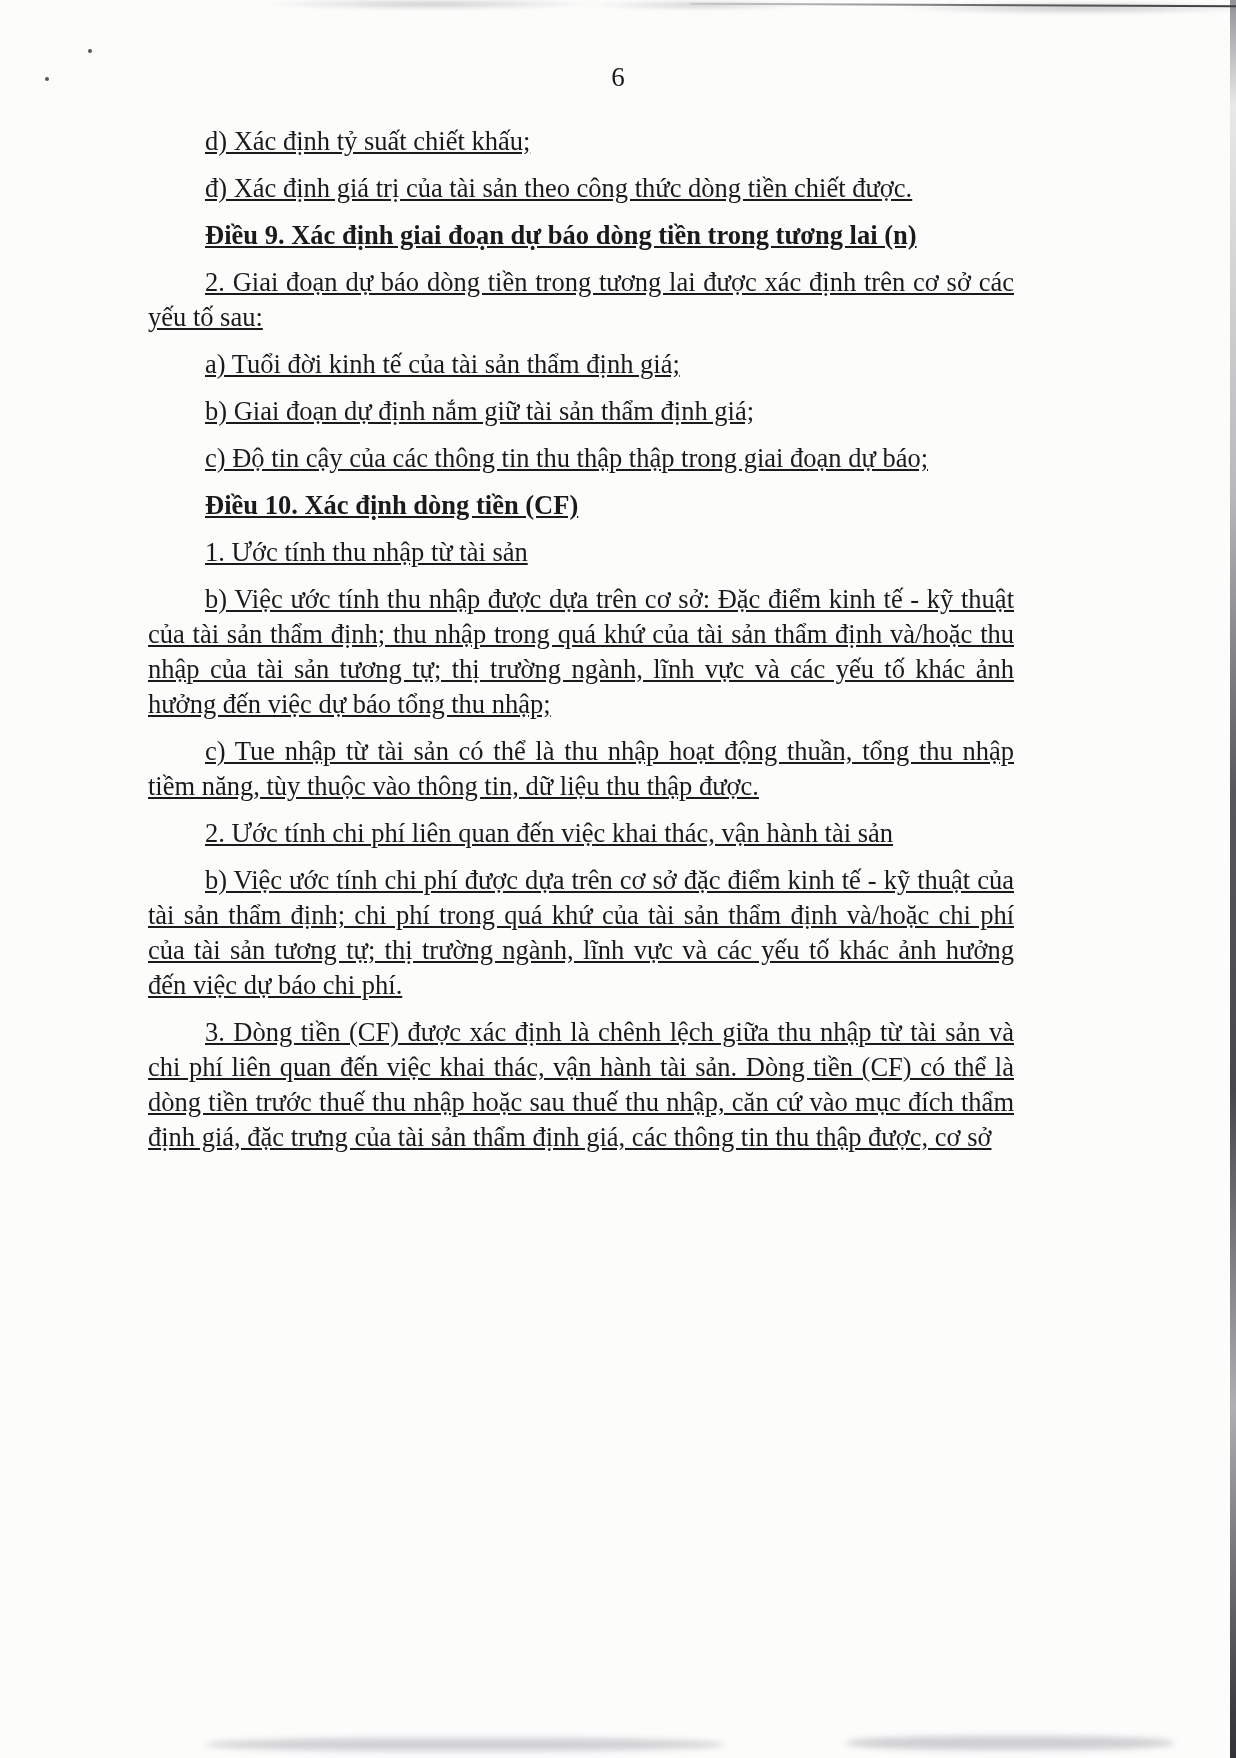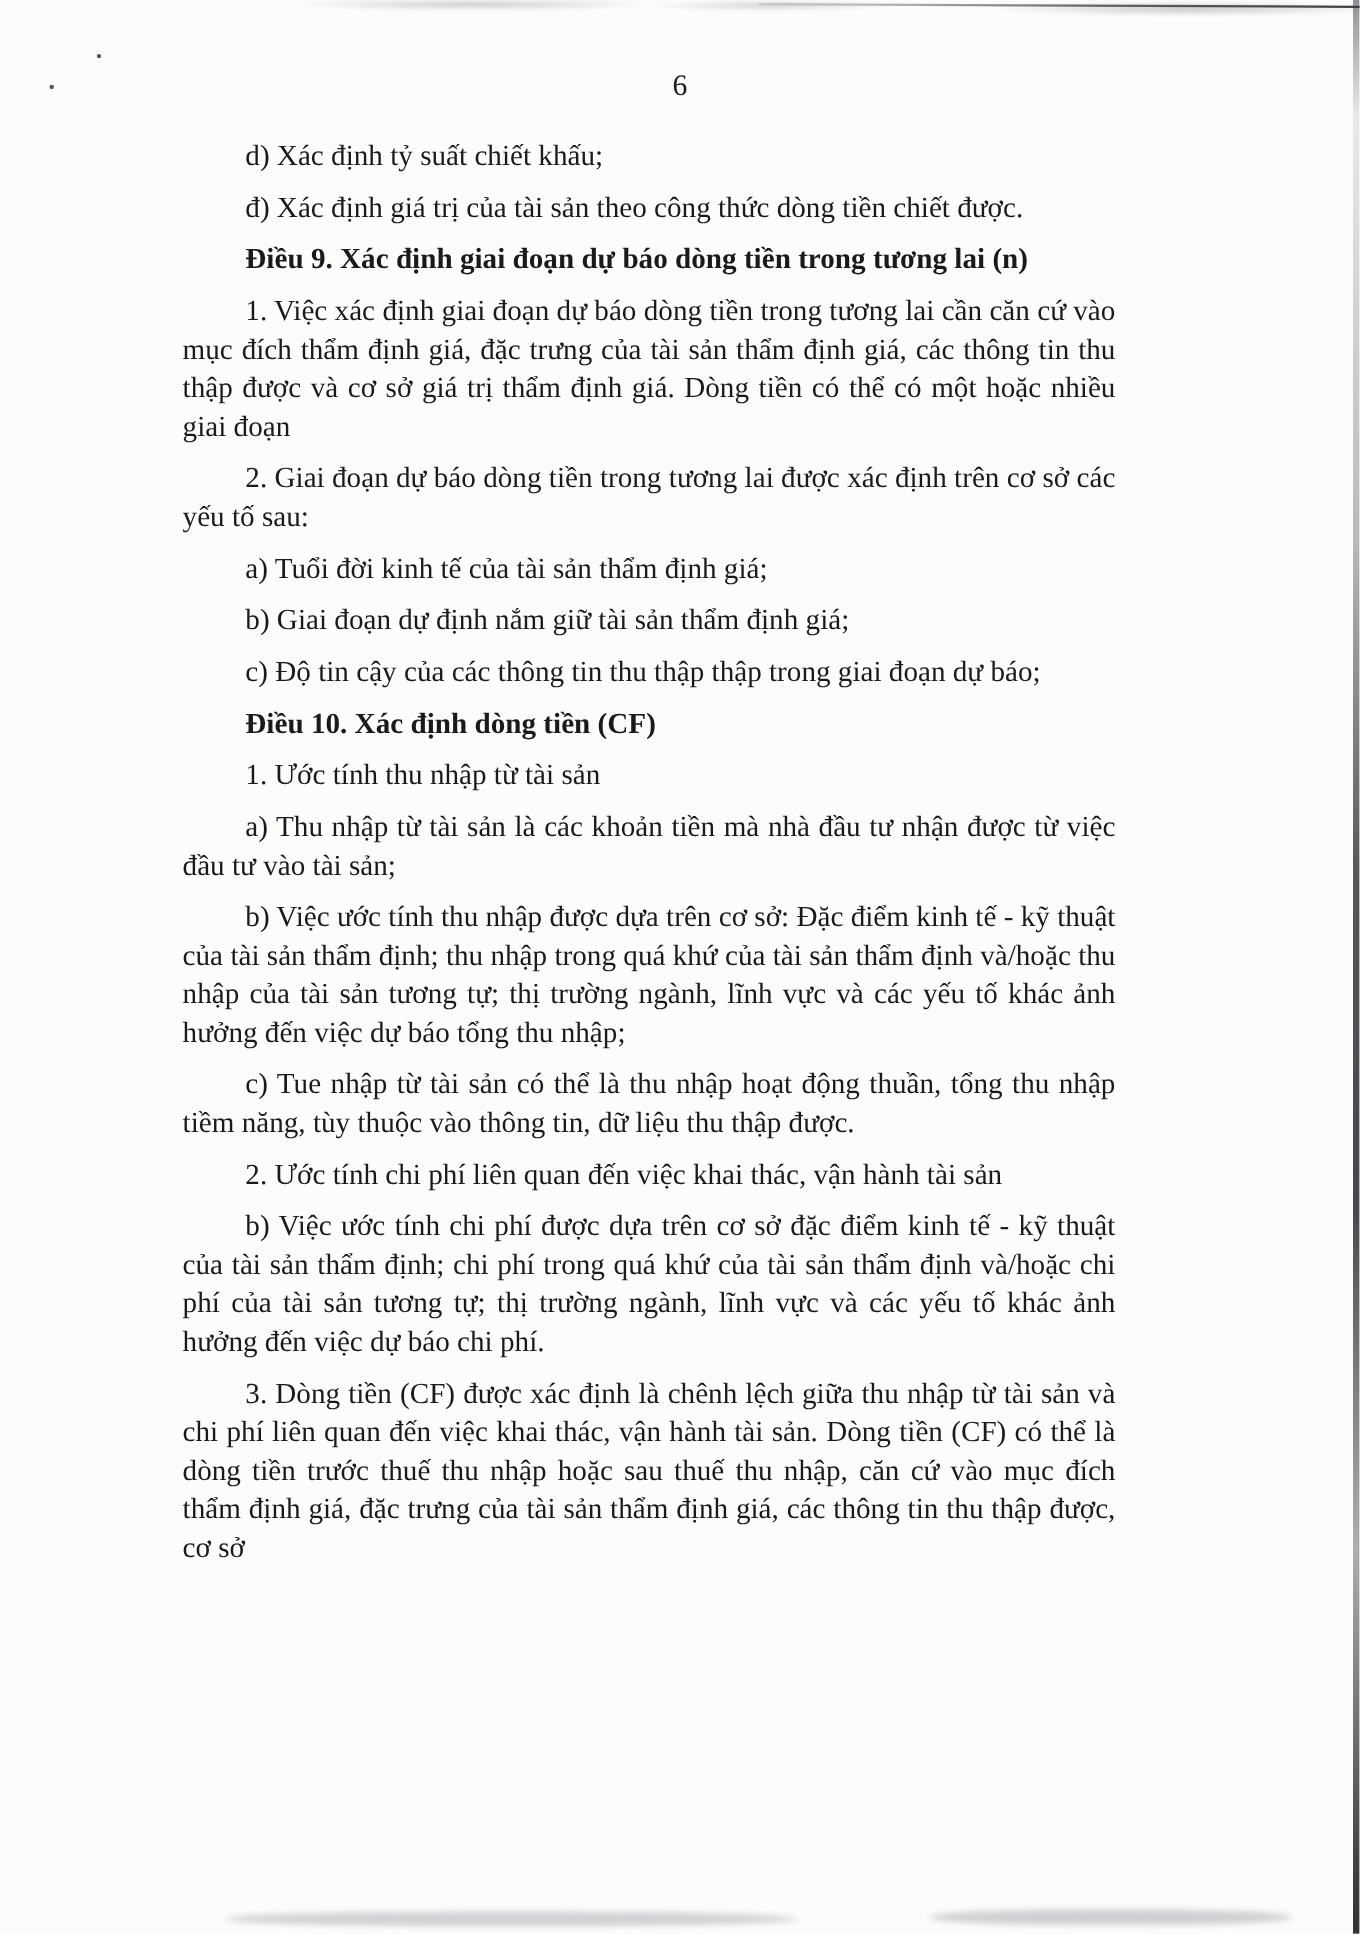--- a/index.html
+++ b/index.html
@@ -61,48 +61,47 @@
   .page-number {
     position: absolute; top: 62px; left: 0; width: 100%;
     text-align: center; font-size: 27px;
   }
   .page-text {
     position: absolute; left: 148px; top: 124px; width: 866px;
     font-size: 26.5px; line-height: 35px;
     text-align: justify;
   }
   .page-text p {
-    margin: 0 0 12px 18px;
+    margin: 0 0 12px 0;
     text-indent: 57px;
+    text-decoration: underline;
   }
   .heading { font-weight: bold; }
 </style>
 </head>
 <body>
 
 <div class="top-smudge"></div>
 <div class="top-edge-line"></div>
 <div class="right-edge-line"></div>
 <div class="bottom-smudge-left"></div>
 <div class="bottom-smudge-right"></div>
 <div class="speck speck-1"></div>
 <div class="speck speck-2"></div>
 
 <div class="page-number">6</div>
 
 <div class="page-text">
   <p>d) Xác định tỷ suất chiết khấu;</p>
   <p>đ) Xác định giá trị của tài sản theo công thức dòng tiền chiết được.</p>
   <p class="heading">Điều 9. Xác định giai đoạn dự báo dòng tiền trong tương lai (n)</p>
-  <p>1. Việc xác định giai đoạn dự báo dòng tiền trong tương lai cần căn cứ vào mục đích thẩm định giá, đặc trưng của tài sản thẩm định giá, các thông tin thu thập được và cơ sở giá trị thẩm định giá. Dòng tiền có thể có một hoặc nhiều giai đoạn</p>
   <p>2. Giai đoạn dự báo dòng tiền trong tương lai được xác định trên cơ sở các yếu tố sau:</p>
   <p>a) Tuổi đời kinh tế của tài sản thẩm định giá;</p>
   <p>b) Giai đoạn dự định nắm giữ tài sản thẩm định giá;</p>
   <p>c) Độ tin cậy của các thông tin thu thập thập trong giai đoạn dự báo;</p>
   <p class="heading">Điều 10. Xác định dòng tiền (CF)</p>
   <p>1. Ước tính thu nhập từ tài sản</p>
-  <p>a) Thu nhập từ tài sản là các khoản tiền mà nhà đầu tư nhận được từ việc đầu tư vào tài sản;</p>
   <p>b) Việc ước tính thu nhập được dựa trên cơ sở: Đặc điểm kinh tế - kỹ thuật của tài sản thẩm định; thu nhập trong quá khứ của tài sản thẩm định và/hoặc thu nhập của tài sản tương tự; thị trường ngành, lĩnh vực và các yếu tố khác ảnh hưởng đến việc dự báo tổng thu nhập;</p>
   <p>c) Tue nhập từ tài sản có thể là thu nhập hoạt động thuần, tổng thu nhập tiềm năng, tùy thuộc vào thông tin, dữ liệu thu thập được.</p>
   <p>2. Ước tính chi phí liên quan đến việc khai thác, vận hành tài sản</p>
   <p>b) Việc ước tính chi phí được dựa trên cơ sở đặc điểm kinh tế - kỹ thuật của tài sản thẩm định; chi phí trong quá khứ của tài sản thẩm định và/hoặc chi phí của tài sản tương tự; thị trường ngành, lĩnh vực và các yếu tố khác ảnh hưởng đến việc dự báo chi phí.</p>
   <p>3. Dòng tiền (CF) được xác định là chênh lệch giữa thu nhập từ tài sản và chi phí liên quan đến việc khai thác, vận hành tài sản. Dòng tiền (CF) có thể là dòng tiền trước thuế thu nhập hoặc sau thuế thu nhập, căn cứ vào mục đích thẩm định giá, đặc trưng của tài sản thẩm định giá, các thông tin thu thập được, cơ sở</p>
 </div>
 
 </body></html>

